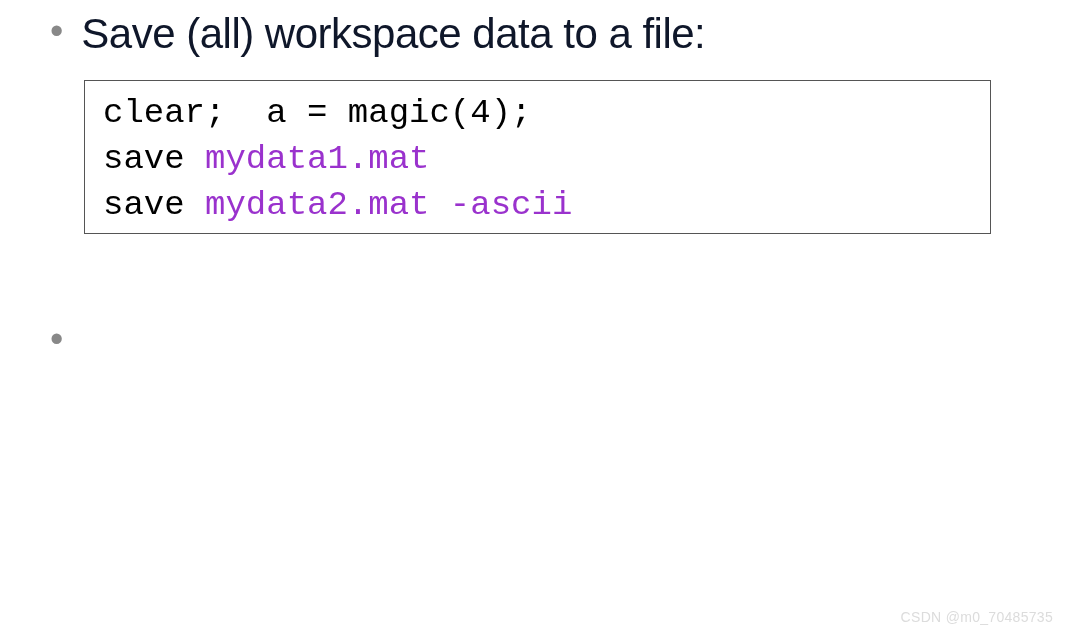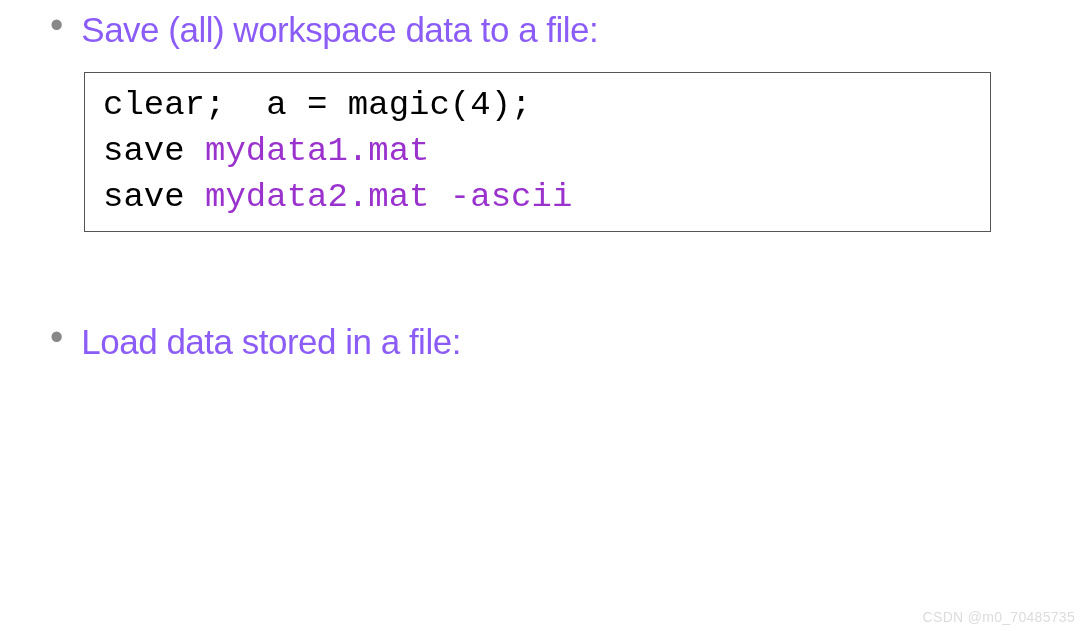--- a/index.html
+++ b/index.html
@@ -22,43 +22,43 @@
   }
   .bullet {
     color: #888888;
     font-size: 38px;
     line-height: 1;
     margin-right: 18px;
     position: relative;
     top: -4px;
   }
   .bullet-text {
-    font-size: 35px;
-    color: #8b5cf6;
+    font-size: 42px;
+    color: #0f172a;
     letter-spacing: -0.5px;
   }
   .code-block {
     border: 1px solid #555555;
     margin-left: 34px;
     margin-right: 46px;
-    padding: 10px 18px 10px 18px;
+    padding: 10px 18px 4px 18px;
     font-family: "Courier New", Courier, monospace;
     font-size: 34px;
     line-height: 1.35;
     white-space: pre;
   }
   .section1 {
     padding-top: 10px;
   }
   .section2 {
     margin-top: 90px;
   }
   .watermark {
     position: absolute;
-    right: 12px;
+    right: 34px;
     bottom: 6px;
     font-size: 14px;
     color: #dcdcdc;
     font-family: Arial, sans-serif;
     letter-spacing: 0.3px;
   }
   .kw { color: #000000; }
   .fn { color: #9a32cd; }
   .str { color: #9a32cd; }
   .plain { color: #000000; }
@@ -72,17 +72,16 @@
     <span class="bullet-text">Save (all) workspace data to a file:</span>
   </div>
   <div class="code-block"><span class="plain">clear;  a = magic(4);</span>
 <span class="kw">save </span><span class="fn">mydata1.mat</span>
 <span class="kw">save </span><span class="fn">mydata2.mat -ascii</span></div>
 </div>
 
 <div class="section2">
   <div class="bullet-item">
     <span class="bullet">•</span>
-    <span class="bullet-text">Load data stored in a file:</span>
   </div>
 </div>
 
 <div class="watermark">CSDN @m0_70485735</div>
 
 </body></html>

